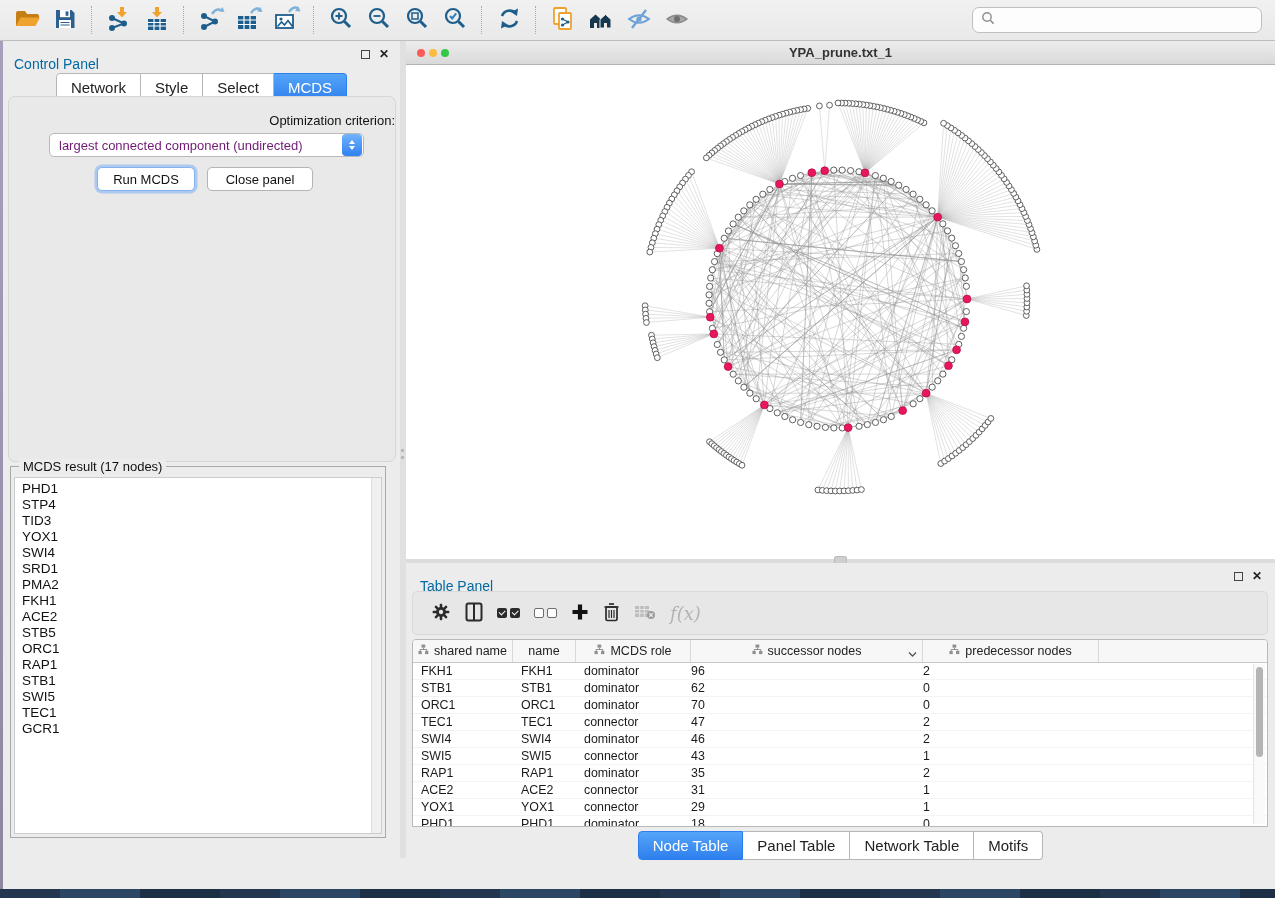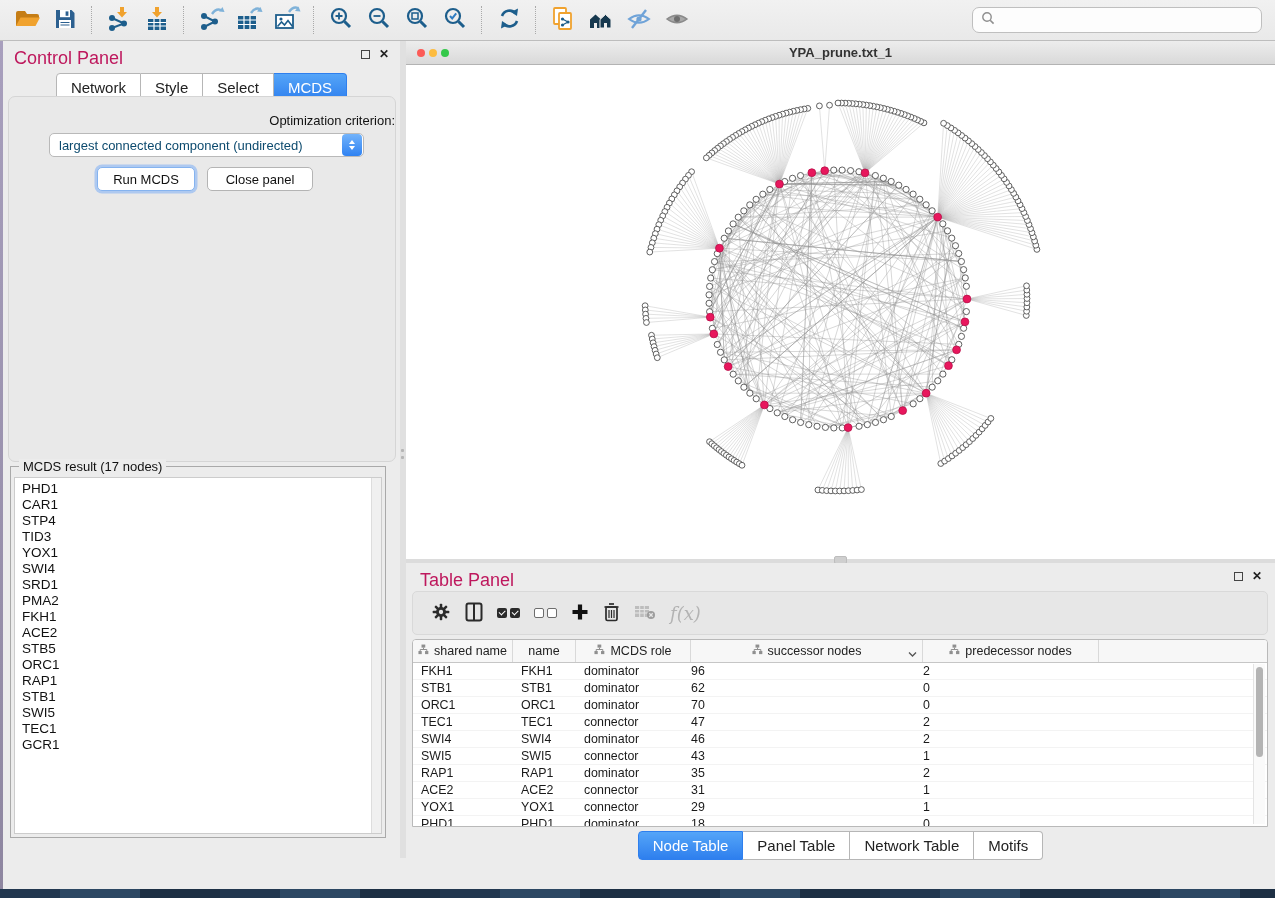--- a/index.html
+++ b/index.html
@@ -14,34 +14,34 @@
   .toolbar{position:absolute;left:0;top:0;width:100%;height:41px;background:linear-gradient(#f1f1f1,#e9e9e9);
     border-bottom:1px solid #bdbdbd;display:flex;align-items:center;padding-left:8px;box-sizing:border-box;}
   .tb-btn{width:38px;height:34px;display:flex;align-items:center;justify-content:center;background:none;border:none;padding:0;}
   .tb-sep{width:1px;height:28px;margin:0 7px;border-left:1px dotted #aaaaaa;}
   .search-box{position:absolute;right:13px;top:7px;width:290px;height:26px;background:#fdfdfd;border:1px solid #bfbfbf;
     border-radius:7px;display:flex;align-items:center;padding:0 8px;box-sizing:border-box;}
   .search-box input{border:none;outline:none;background:transparent;flex:1;font-size:13px;margin-left:6px;font-family:"Liberation Sans",sans-serif;}
   
   .control-panel{position:absolute;left:3px;top:41px;width:397px;height:817px;background:#ececec;}
   .panel-titlebar{position:relative;height:26px;}
-  .panel-title{position:absolute;left:11px;top:7px;font-size:18px;color:#be185d;}
+  .panel-title{position:absolute;left:11px;top:15px;font-size:14px;color:#0369a1;}
   .win-ctl{position:absolute;top:6px;width:14px;height:14px;display:flex;align-items:center;justify-content:center;background:none;border:none;padding:0;}
   .float-btn{right:28px;} .close-btn{right:9px;}
   .seg-tabs{position:absolute;top:32px;left:0;width:100%;display:flex;justify-content:center;}
   .seg{height:21px;line-height:21px;padding:3px 14px;background:#ffffff;border:1px solid #b6b6b6;border-left:none;
     font-size:15px;color:#222;cursor:default;}
   .seg:first-child{border-left:1px solid #b6b6b6;border-radius:4px 0 0 4px;}
   .seg:last-child{border-radius:0 4px 4px 0;}
   .seg.active{background:linear-gradient(#55a5f8,#2e7fee);color:#fff;border-color:#2e7fee;}
   .cp-box{position:absolute;left:5px;top:55px;width:386px;height:364px;background:#e9e9e9;border:1px solid #d5d5d5;border-radius:7px;}
   .opt-label{position:absolute;top:16px;width:100%;text-align:right;font-size:13px;color:#111;}
   .combo{position:absolute;left:40px;top:36px;width:315px;height:24px;background:#fff;border:1px solid #b9b9b9;border-radius:5px;
     display:flex;align-items:center;box-sizing:border-box;}
-  .combo-text{flex:1;font-size:13px;color:#0c4a6e;padding-left:9px;white-space:nowrap;overflow:hidden;}
+  .combo-text{flex:1;font-size:13px;color:#701a75;padding-left:9px;white-space:nowrap;overflow:hidden;}
   .combo-step{width:20px;height:22px;border-radius:4px;background:linear-gradient(#72b3fb,#2f82f2);margin-right:1px;
     display:flex;flex-direction:column;align-items:center;justify-content:center;gap:2px;}
   .tri-up{width:0;height:0;border-left:3.5px solid transparent;border-right:3.5px solid transparent;border-bottom:4.5px solid #fff;}
   .tri-dn{width:0;height:0;border-left:3.5px solid transparent;border-right:3.5px solid transparent;border-top:4.5px solid #fff;}
   .cp-btn{position:absolute;top:70px;height:24px;background:#ffffff;border:1px solid #b4b4b4;border-radius:5px;font-size:13px;color:#111;
     font-family:"Liberation Sans",sans-serif;}
   .run-btn{left:88px;width:98px;border-color:#85b3ef;box-shadow:0 0 0 2.5px rgba(115,170,248,.5);}
   .closep-btn{left:198px;width:106px;}
   .fieldset{position:absolute;left:7px;top:425px;width:374px;height:370px;border:1px solid #a9a9a9;}
   .legend{position:absolute;left:8px;top:-8px;background:#ececec;padding:0 4px;font-size:13px;color:#111;}
@@ -265,21 +265,20 @@
           </span>
       </div>
       <button class="cp-btn run-btn">Run MCDS</button>
       <button class="cp-btn closep-btn">Close panel</button>
     </div>
     <div class="fieldset">
       <span class="legend">MCDS result (17 nodes)</span>
       <div class="mcds-list">
         <div class="mcds-items">
             <div class="mcds-item">PHD1</div>
-            <div class="mcds-item">CAR1</div>
             <div class="mcds-item">STP4</div>
             <div class="mcds-item">TID3</div>
             <div class="mcds-item">YOX1</div>
             <div class="mcds-item">SWI4</div>
             <div class="mcds-item">SRD1</div>
             <div class="mcds-item">PMA2</div>
             <div class="mcds-item">FKH1</div>
             <div class="mcds-item">ACE2</div>
             <div class="mcds-item">STB5</div>
             <div class="mcds-item">ORC1</div>

